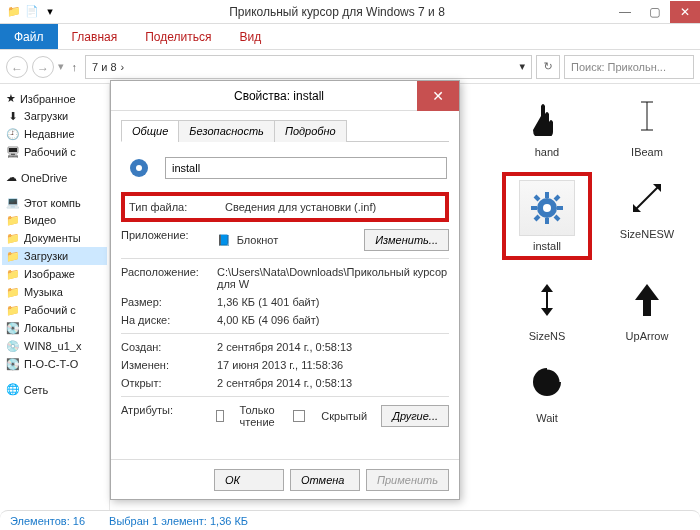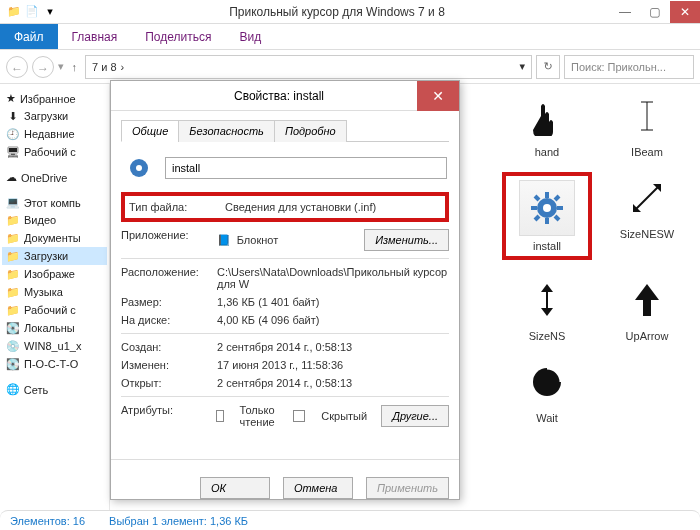--- a/index.html
+++ b/index.html
@@ -7,21 +7,21 @@
 
 .titlebar { height: 24px; background: #fff; border-bottom: 1px solid #ddd; display: flex; align-items: center; }
 .titlebar .icons-left { display: flex; gap: 2px; padding: 0 6px; }
 .titlebar .icons-left span { width: 16px; height: 16px; display: inline-flex; align-items: center; justify-content: center; }
 .titlebar .title { flex: 1; text-align: center; font-size: 12px; color: #333; }
 .titlebar .win-btns { display: flex; }
 .titlebar .win-btns div { width: 30px; height: 22px; display: flex; align-items: center; justify-content: center; font-size: 12px; color: #666; }
 .titlebar .win-btns .close { background: #c75050; color: #fff; }
 
 .ribbon { height: 26px; background: #fff; border-bottom: 1px solid #ddd; display: flex; align-items: stretch; }
-.ribbon .tab { padding: 0 14px; display: flex; align-items: center; font-size: 12px; color: #701a75; }
+.ribbon .tab { padding: 0 14px; display: flex; align-items: center; font-size: 12px; color: #b91c1c; }
 .ribbon .tab.file { background: #1979ca; color: #fff; }
 
 .navbar { height: 34px; border-bottom: 1px solid #e0e0e0; display: flex; align-items: center; padding: 0 6px; gap: 4px; }
 .navbtn { width: 22px; height: 22px; border: 1px solid #ccc; border-radius: 50%; display: flex; align-items: center; justify-content: center; color: #999; font-size: 12px; }
 .addr { flex: 1; height: 24px; border: 1px solid #ccc; display: flex; align-items: center; padding: 0 6px; font-size: 11px; color: #333; gap: 4px; text-align: right; }
 .search { width: 130px; height: 24px; border: 1px solid #ccc; padding: 0 6px; font-size: 11px; color: #888; display: flex; align-items: center; }
 .addr-ref { width: 24px; height: 24px; border: 1px solid #ccc; display: flex; align-items: center; justify-content: center; color: #666; }
 
 .body { display: flex; height: 426px; }
 .sidebar { width: 110px; border-right: 1px solid #e8e8e8; padding: 6px 2px; overflow: hidden; }
@@ -58,21 +58,21 @@
 .name-row input { flex: 1; height: 22px; border: 1px solid #aaa; padding: 0 6px; font-size: 11px; }
 
 .hl { border: 4px solid #d01414; padding: 2px 4px; margin: 4px 0; }
 .prow { display: flex; font-size: 11px; color: #333; padding: 3px 0; }
 .prow .k { width: 96px; }
 .prow .v { flex: 1; }
 .sep { height: 1px; background: #ddd; margin: 4px 0; }
 .btn { height: 22px; border: 1px solid #aaa; background: #f2f2f2; padding: 0 10px; font-size: 11px; display: inline-flex; align-items: center; font-style: italic; }
 .chk { display: inline-flex; align-items: center; gap: 16px; font-size: 11px; margin-right: 14px; }
 .chk .box { width: 12px; height: 12px; border: 1px solid #888; }
-.dlg-foot { height: 40px; border-top: 1px solid #ddd; display: flex; align-items: flex-end; justify-content: flex-end; gap: 13px; padding: 0 10px; }
+.dlg-foot { height: 40px; border-top: 1px solid #ddd; display: flex; align-items: center; justify-content: flex-end; gap: 6px; padding: 0 10px; }
 
 svg { display: block; }
 </style>
 </head>
 <body>
 
 <div class="titlebar">
   <div class="icons-left">
     <span>📁</span>
     <span>📄</span>

